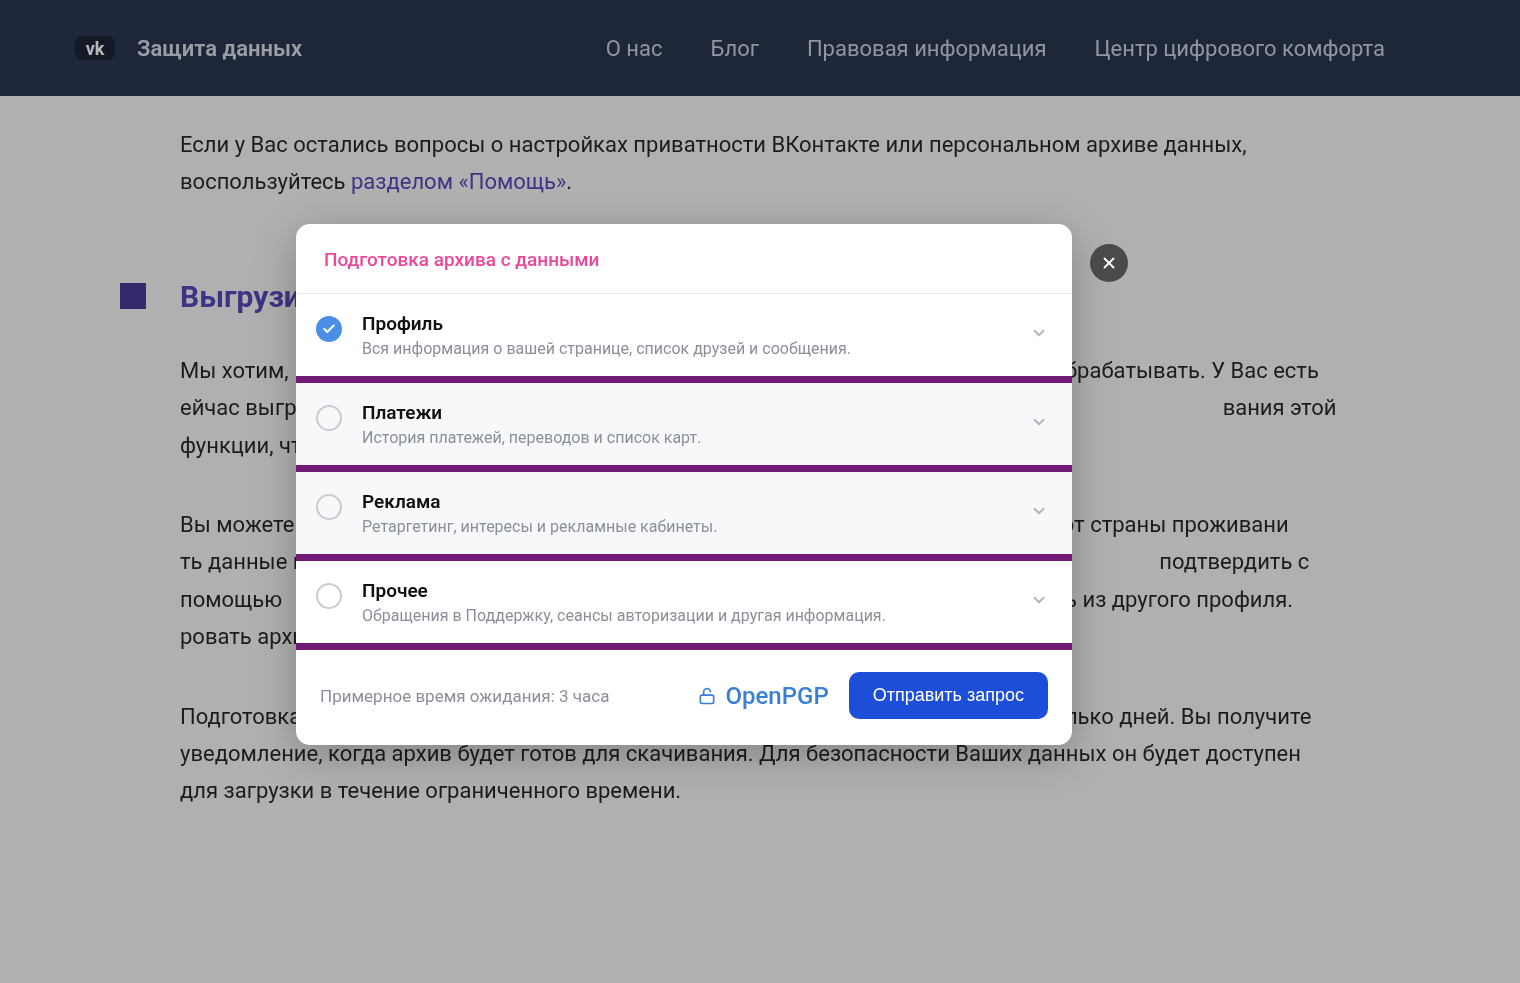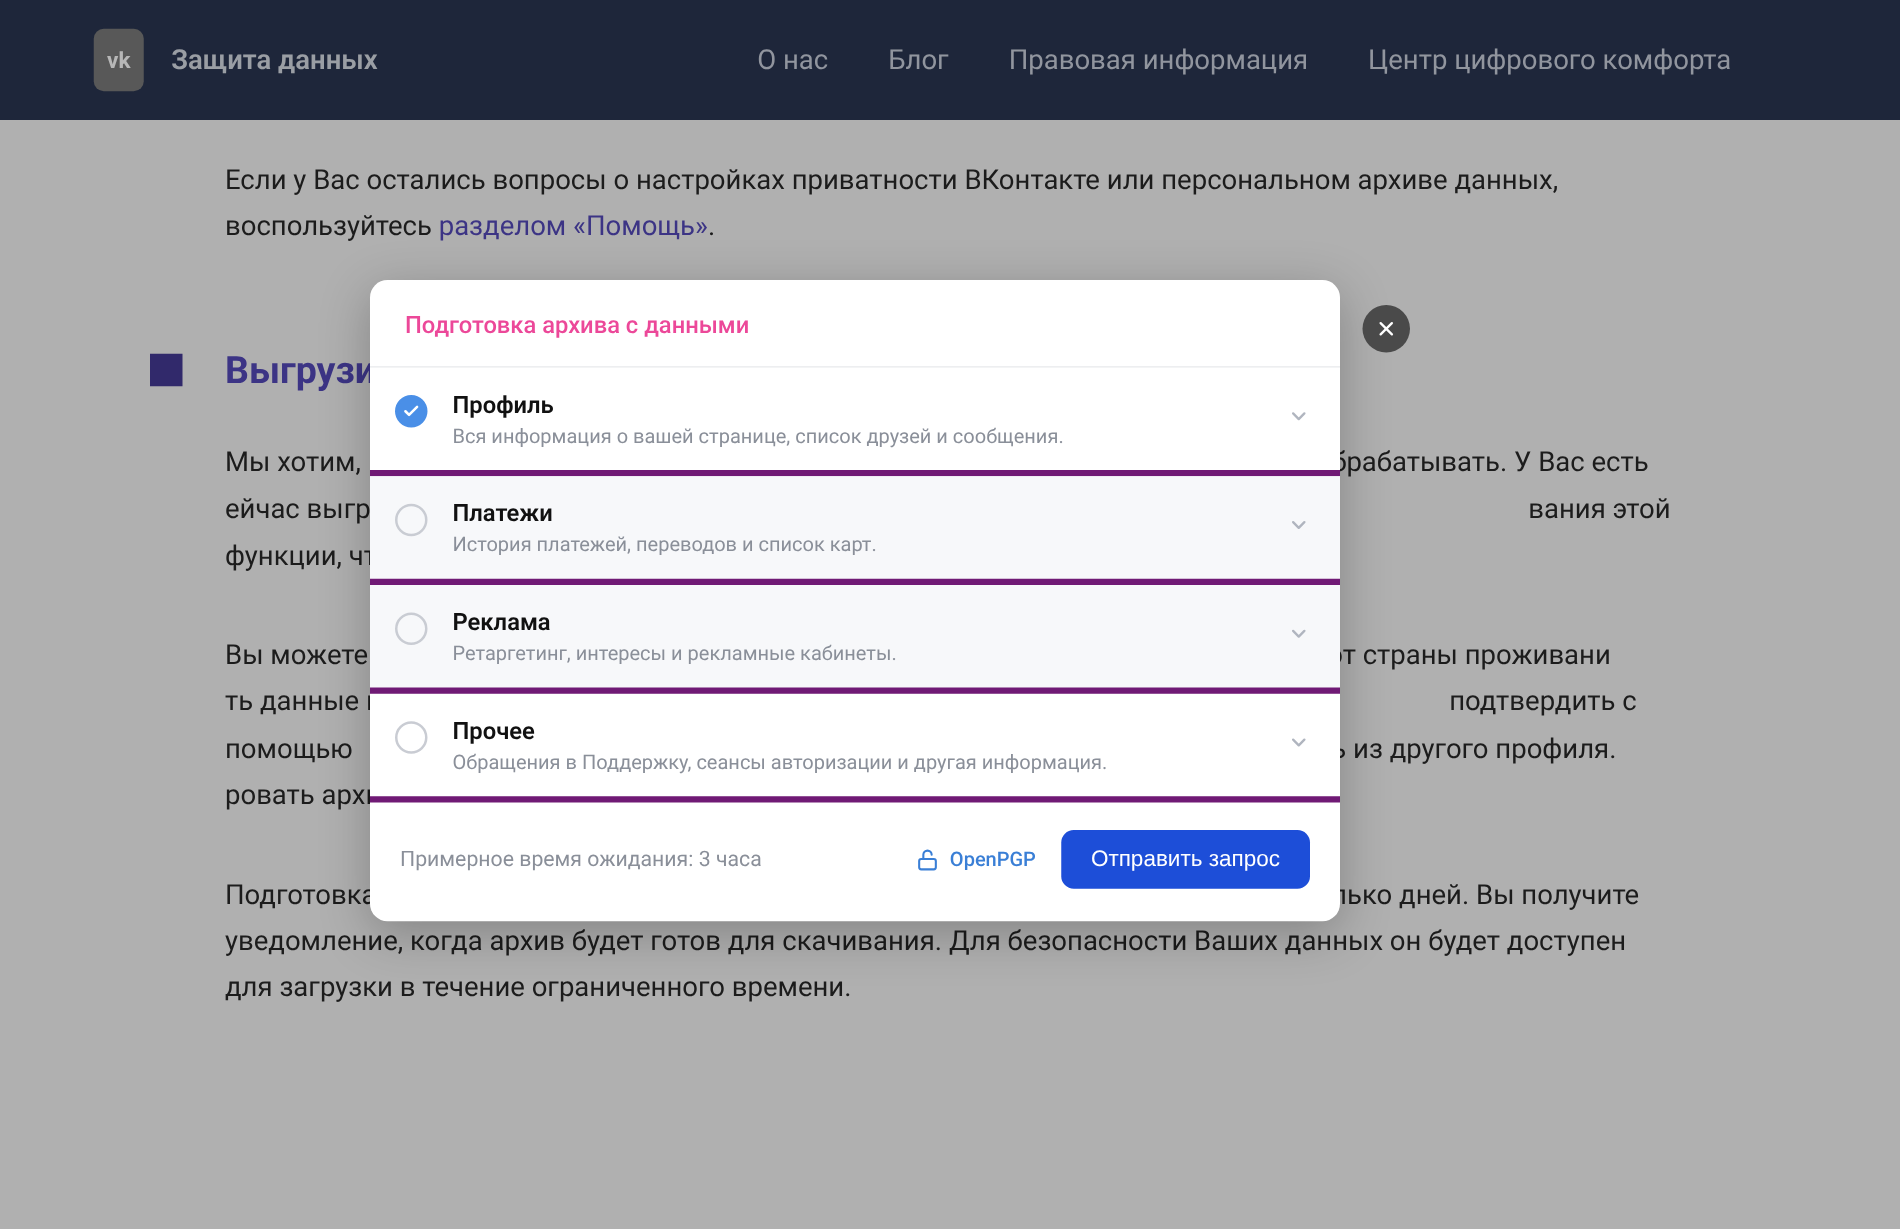--- a/index.html
+++ b/index.html
@@ -14,22 +14,22 @@
   
   .header {
     background: #1e2a47;
     height: 96px;
     display: flex;
     align-items: center;
     padding: 0 75px;
   }
   .logo {
     width: 40px;
-    height: 50px;
-    background: #737373;
+    height: 24px;
+    background: #0f172a;
     border-radius: 8px;
     display: flex;
     align-items: center;
     justify-content: center;
     color: #fff;
     font-weight: 700;
     font-size: 18px;
     margin-right: 22px;
   }
   .brand {
@@ -112,21 +112,21 @@
     display: flex;
     align-items: center;
     justify-content: center;
     cursor: pointer;
   }
   .close-btn svg { stroke: #fff; }
   .option {
     display: flex;
     align-items: flex-start;
     padding: 18px 24px 18px 20px;
-    border-bottom: 5px solid #701a75;
+    border-bottom: 7px solid #701a75;
     cursor: pointer;
   }
   .option:nth-child(odd-of-type) {}
   .option.alt { background: #f7f8fa; }
   .check {
     width: 26px;
     height: 26px;
     border-radius: 50%;
     border: 2px solid #c9ccd3;
     flex-shrink: 0;
@@ -155,21 +155,21 @@
     align-items: center;
     padding: 22px 24px 26px 24px;
   }
   .wait-text { color: #8a8f99; font-size: 17px; }
   .footer-actions { margin-left: auto; display: flex; align-items: center; gap: 20px; }
   .pgp {
     display: flex;
     align-items: center;
     gap: 8px;
     color: #3a7fd6;
-    font-size: 16px;
+    font-size: 24px;
     font-weight: 500;
     cursor: pointer;
   }
   .pgp svg { stroke: #3a7fd6; }
   .submit-btn {
     background: #1d4ed8;
     color: #fff;
     font-size: 18px;
     font-weight: 500;
     padding: 13px 24px;

